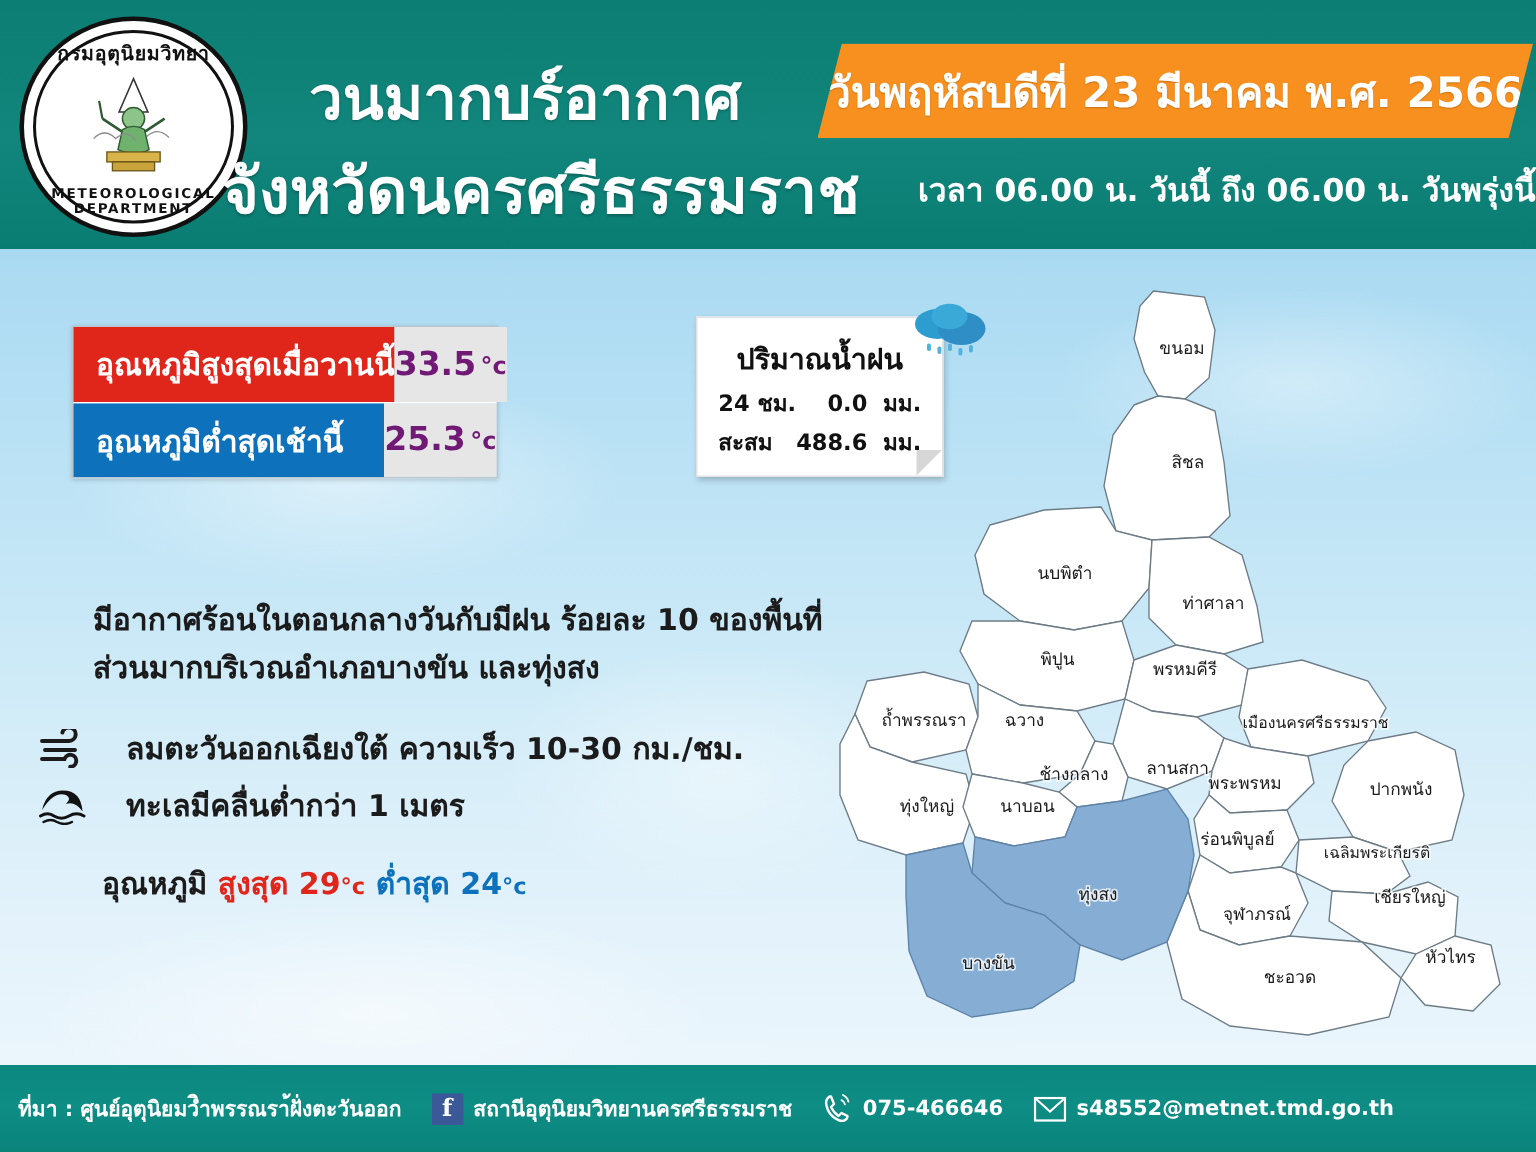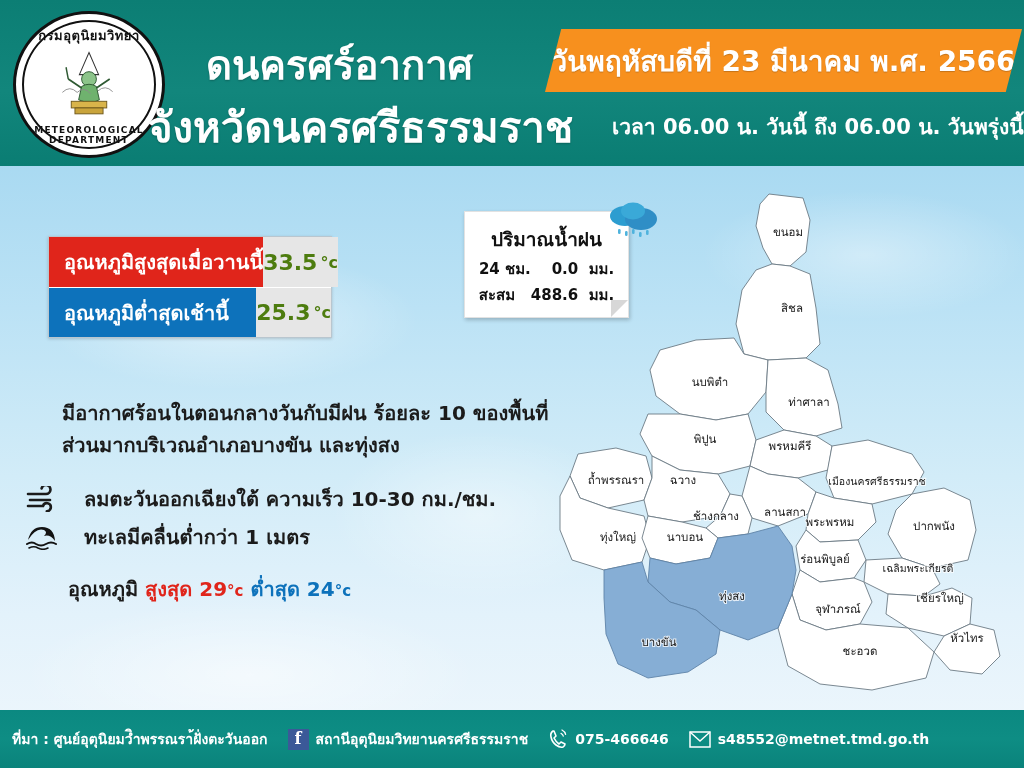--- a/index.html
+++ b/index.html
@@ -82,34 +82,33 @@
   #time-range {
     position: absolute; left: 612px; top: 110px;
     color: #ffffff; font-size: 21px; font-weight: bold; white-space: nowrap;
   }
 
   
   #temp-table {
     position: absolute; left: 48px; top: 217px;
     width: 284px; border: 1px solid #b9c6cf;
     box-shadow: 0 1px 3px rgba(0,0,0,.18);
-    margin-top: 19px;
   }
   #temp-table .trow { display: flex; height: 50px; }
   #temp-table .trow + .trow { border-top: 1px solid #ffffff; }
   #temp-table .tlabel {
     width: 258px; display: flex; align-items: center; padding-left: 15px;
     color: #ffffff; font-size: 20px; font-weight: bold; white-space: nowrap;
   }
   #temp-table .row-max .tlabel { background: #e0251b; }
   #temp-table .row-min .tlabel { background: #0d72bb; }
   #temp-table .tvalue {
     flex: 1; background: #e6e6e6; display: flex;
     align-items: center; justify-content: center;
-    color: #4d7c0f; font-size: 22px; font-weight: bold; white-space: nowrap;
+    color: #701a75; font-size: 22px; font-weight: bold; white-space: nowrap;
   }
   #temp-table .tvalue .unit { font-size: 16px; margin-left: 3px; }
 
   
   #rain-box {
     position: absolute; left: 464px; top: 211px;
     width: 165px; height: 107px;
     background: #ffffff;
     box-shadow: 1px 2px 4px rgba(0,0,0,.22);
     border: 1px solid #e2e2e2;
@@ -218,21 +217,21 @@
         <path d="M40 52 L22 40 M60 52 L78 40" stroke="#2f5a33" stroke-width="2.4" fill="none"></path>
         <path d="M22 40 L19 24" stroke="#2f5a33" stroke-width="2" fill="none"></path>
         <rect x="26" y="70" width="48" height="9" fill="#d9b44a" stroke="#6b5418" stroke-width="1.2"></rect>
         <rect x="31" y="79" width="38" height="8" fill="#c9a43c" stroke="#6b5418" stroke-width="1.2"></rect>
         <path d="M14 58 q10 -10 20 0 q10 -9 18 2" stroke="#8a8a8a" stroke-width="1.2" fill="none"></path>
         <path d="M62 56 q10 -9 20 1" stroke="#8a8a8a" stroke-width="1.2" fill="none"></path>
       </svg>
       <div class="seal-bottom">METEOROLOGICAL DEPARTMENT</div>
     </div>
 
-    <div id="title-main">ดนครศร์อากาศ</div>
+    <div id="title-main">วนมากบร์อากาศ</div>
     <div id="title-sub">จังหวัดนครศรีธรรมราช</div>
 
     <div id="date-banner">
       <span>วันพฤหัสบดีที่ 23 มีนาคม พ.ศ. 2566</span>
     </div>
 
     <div id="time-range">เวลา 06.00 น. วันนี้ ถึง 06.00 น. วันพรุ่งนี้</div>
   </div>
 
   <div id="temp-table">

